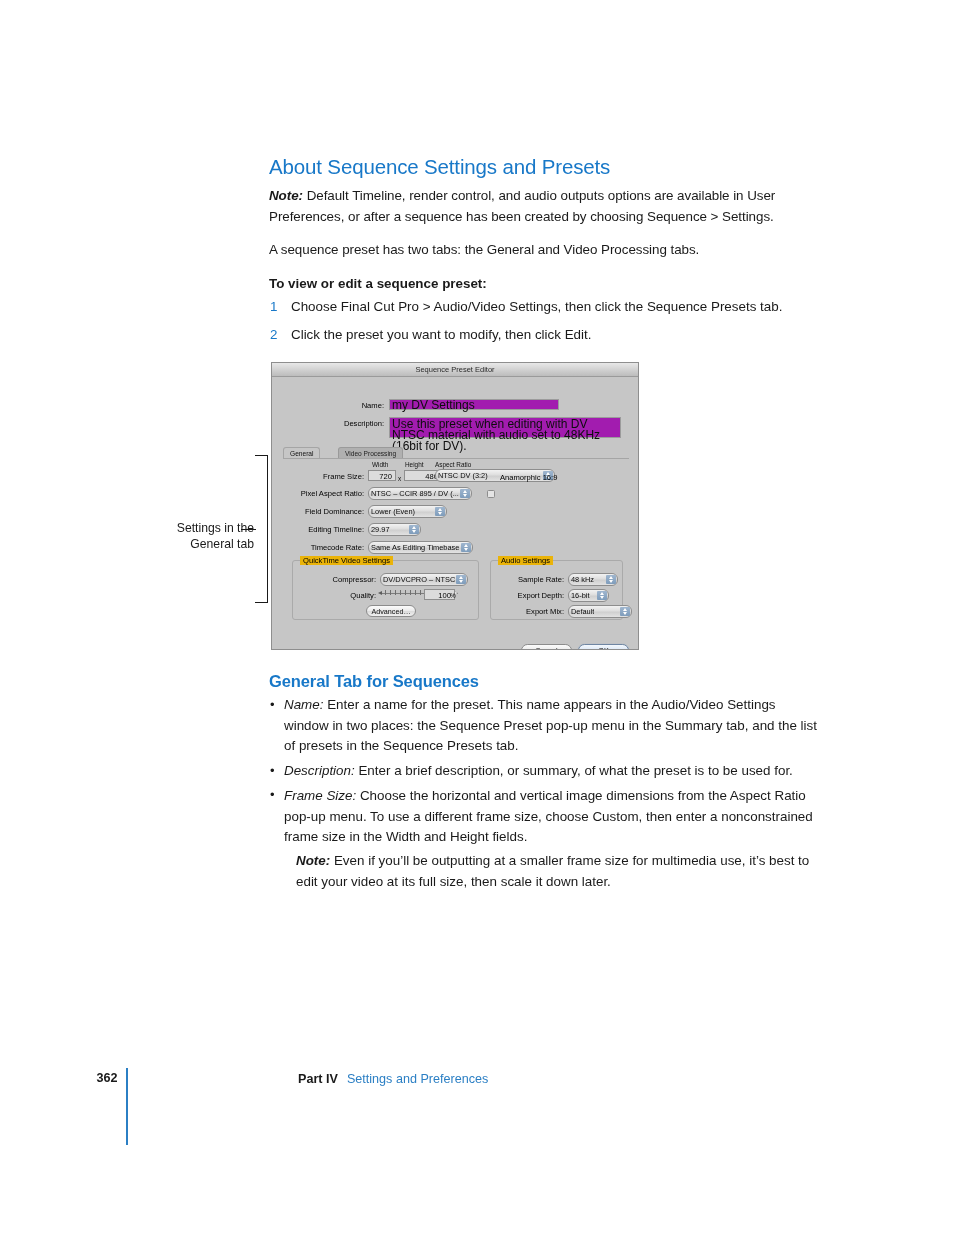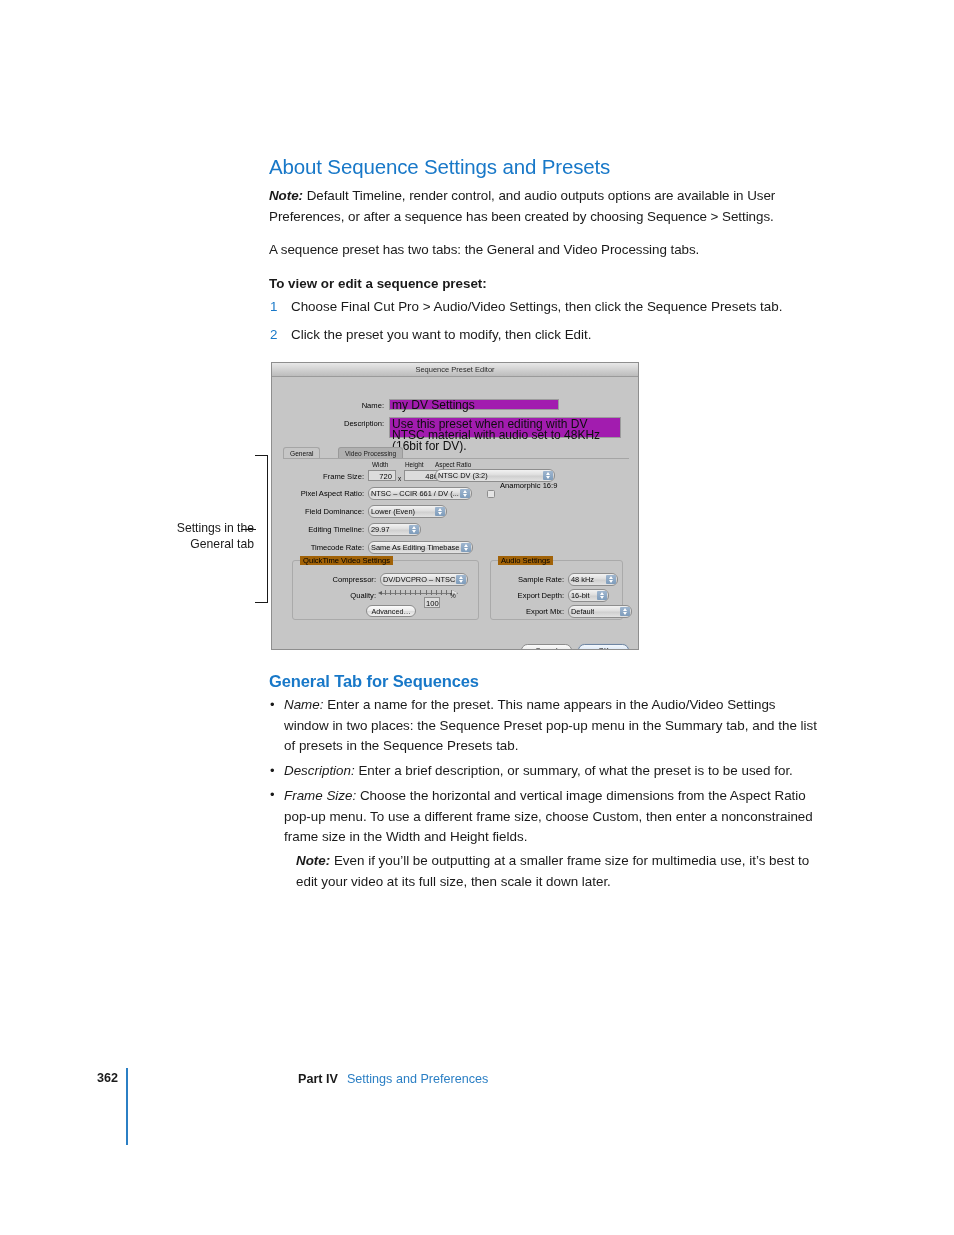--- a/index.html
+++ b/index.html
@@ -243,21 +243,21 @@
   .groupbox {
     position: absolute;
     border: 1px solid #aaaaaa;
     border-radius: 3px;
     box-sizing: border-box;
   }
   .groupbox > .gtitle {
     position: absolute;
     top: -5px;
     left: 7px;
-    background: #a16207;
+    background: #eab308;
     padding: 0 3px;
     font-size: 7.6px;
     color: #000;
     white-space: nowrap;
   }
 
   .tabstrip {
     position: absolute;
     left: 11px;
     top: 69px;
@@ -358,21 +358,21 @@
     top: 1068px;
     width: 2px;
     height: 77px;
     background: #2b7fc4;
   }
   .footer-pageno {
     position: absolute;
     left: 96px;
     top: 1071px;
     width: 22px;
-    text-align: right;
+    text-align: center;
     font-size: 12.6px;
     font-weight: bold;
     color: #1a1a1a;
   }
   .footer-part {
     position: absolute;
     left: 269px;
     top: 1072px;
     font-size: 12.6px;
     white-space: nowrap;
@@ -436,28 +436,28 @@
     <div class="popup" style="position:absolute; left:163px; top:92px; width:120px;">
       <span class="pv">NTSC DV (3:2)</span>
       <span class="arrows">
           <i class="up"></i>
           <i class="dn"></i>
         </span>
     </div>
 
     <div class="lbl" style="position:absolute; left:10px; top:112px; width:82px;">Pixel Aspect Ratio:</div>
     <div class="popup" style="position:absolute; left:96px; top:110px; width:104px;">
-      <span class="pv">NTSC – CCIR 661 / DV (...</span>
+      <span class="pv">NTSC – CCIR 895 / DV (...</span>
       <span class="arrows">
           <i class="up"></i>
           <i class="dn"></i>
         </span>
     </div>
     <span class="checkbox" style="position:absolute; left:215px; top:113px;"></span>
-    <div class="lbl" style="position:absolute; left:228px; top:104px; text-align:right;">Anamorphic 16:9</div>
+    <div class="lbl" style="position:absolute; left:228px; top:96px; text-align:right;">Anamorphic 16:9</div>
 
     <div class="lbl" style="position:absolute; left:20px; top:130px; width:72px;">Field Dominance:</div>
     <div class="popup" style="position:absolute; left:96px; top:128px; width:79px;">
       <span class="pv">Lower (Even)</span>
       <span class="arrows">
           <i class="up"></i>
           <i class="dn"></i>
         </span>
     </div>
 
@@ -505,21 +505,21 @@
         <span></span>
           <span></span>
           <span></span>
           <span></span>
           <span></span>
           <span></span>
           <span></span>
       </span>
       <span class="knob"></span>
     </div>
-    <div class="numfield" style="position:absolute; left:152px; top:212px; width:16px;margin-top:8px;">100</div>
+    <div class="numfield" style="position:absolute; left:152px; top:212px; width:31px;">100</div>
     <div class="tiny-lbl" style="position:absolute; left:178px; top:215px;">%</div>
     <div class="push-btn" style="position:absolute; left:94px; top:228px; width:50px; height:12px;">Advanced…</div>
 
     <div class="groupbox" style="left:218px; top:183px; width:133px; height:60px;">
       <span class="gtitle">Audio Settings</span>
     </div>
     <div class="lbl" style="position:absolute; left:222px; top:198px; width:70px;">Sample Rate:</div>
     <div class="popup" style="position:absolute; left:296px; top:196px; width:50px;">
       <span class="pv">48 kHz</span>
       <span class="arrows">

